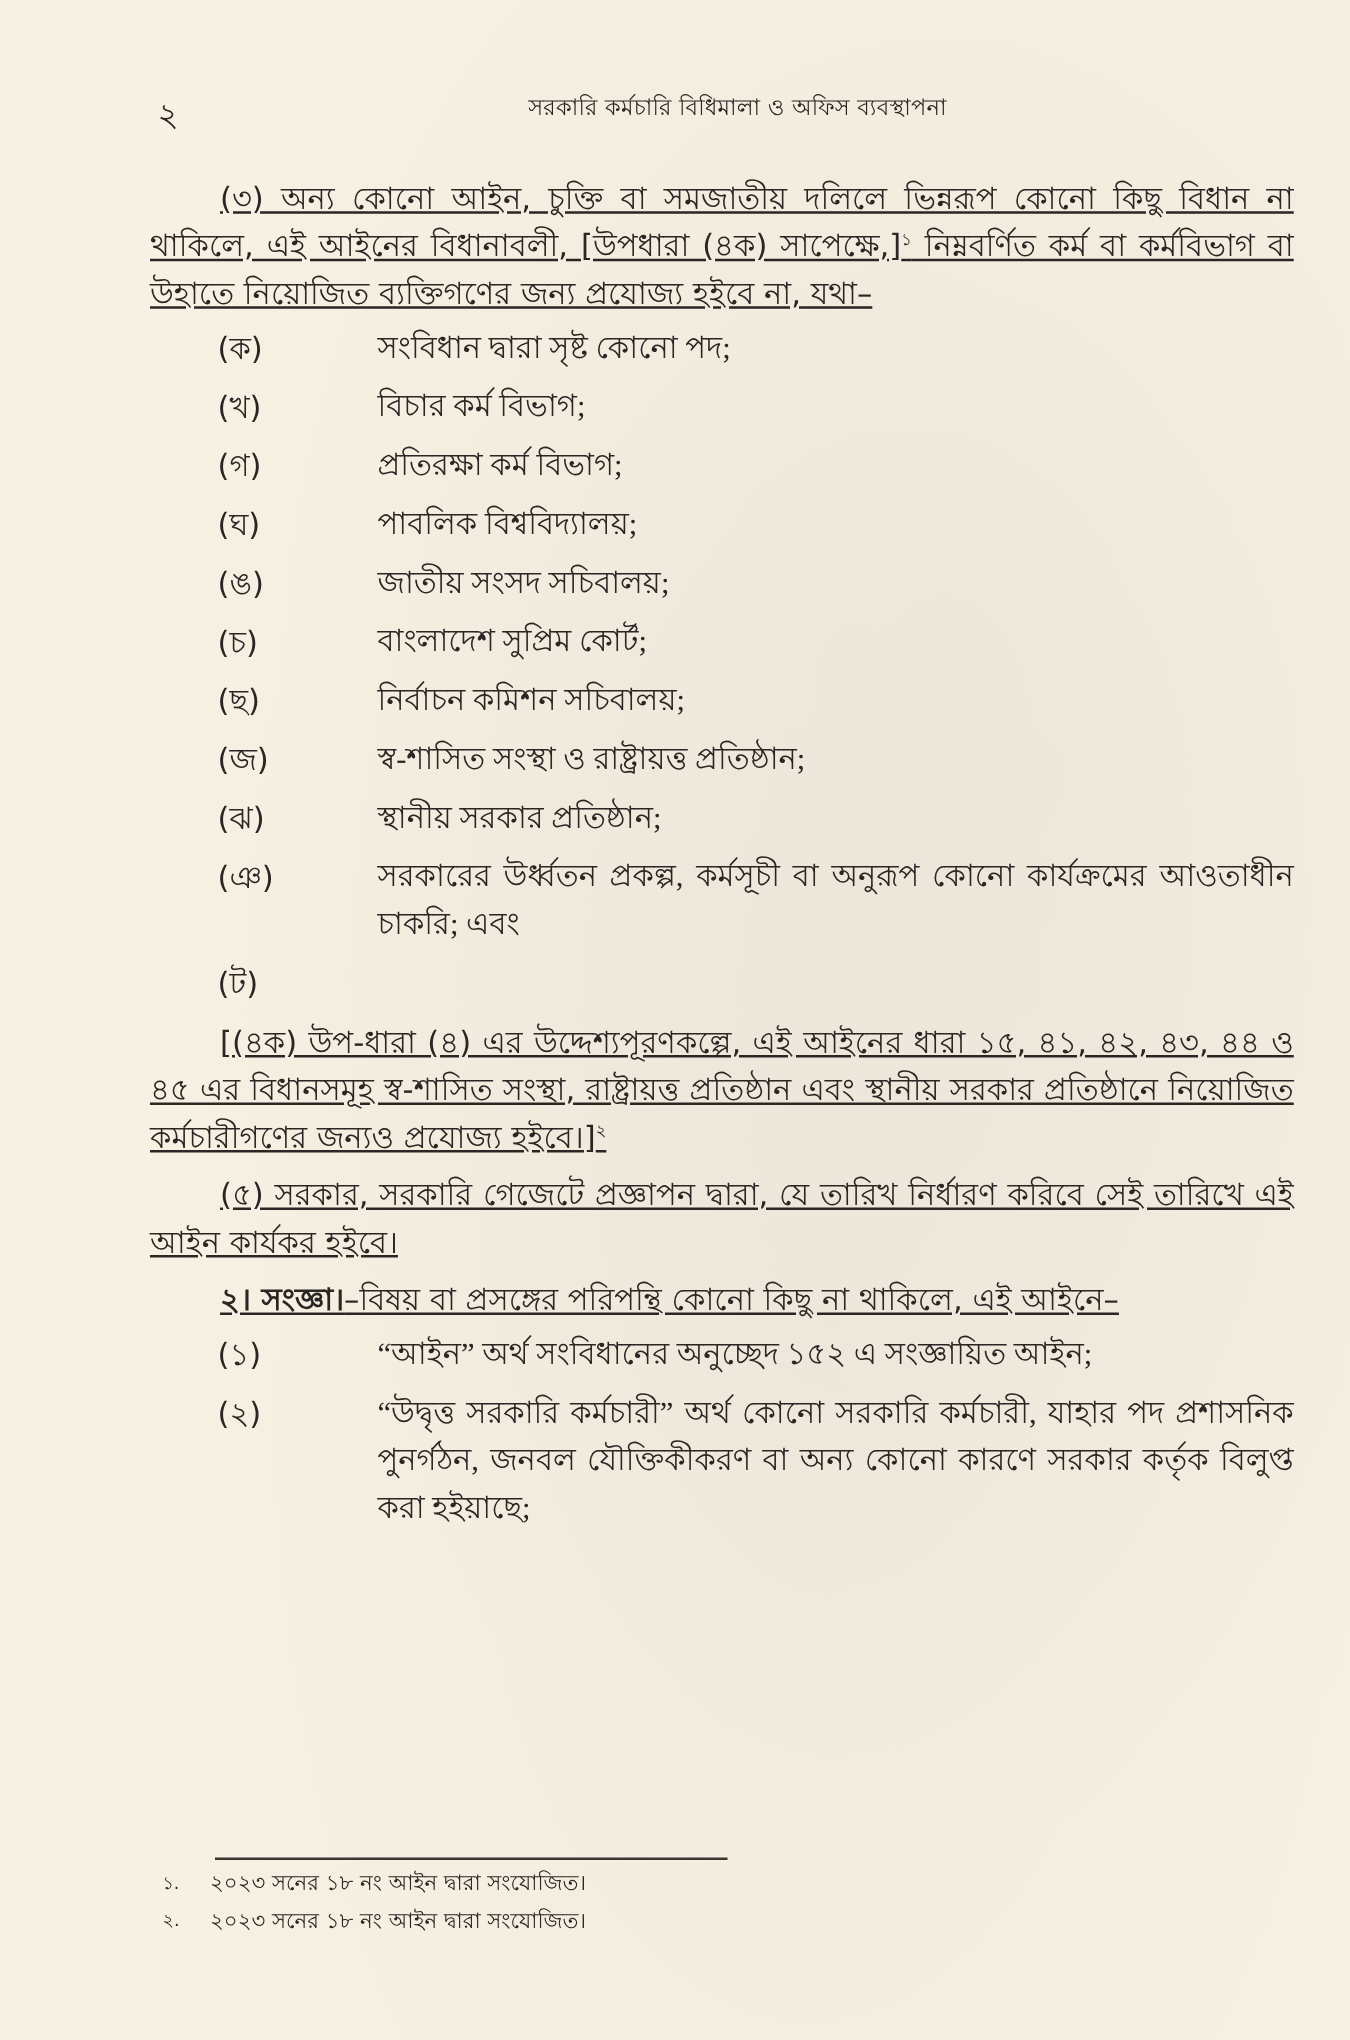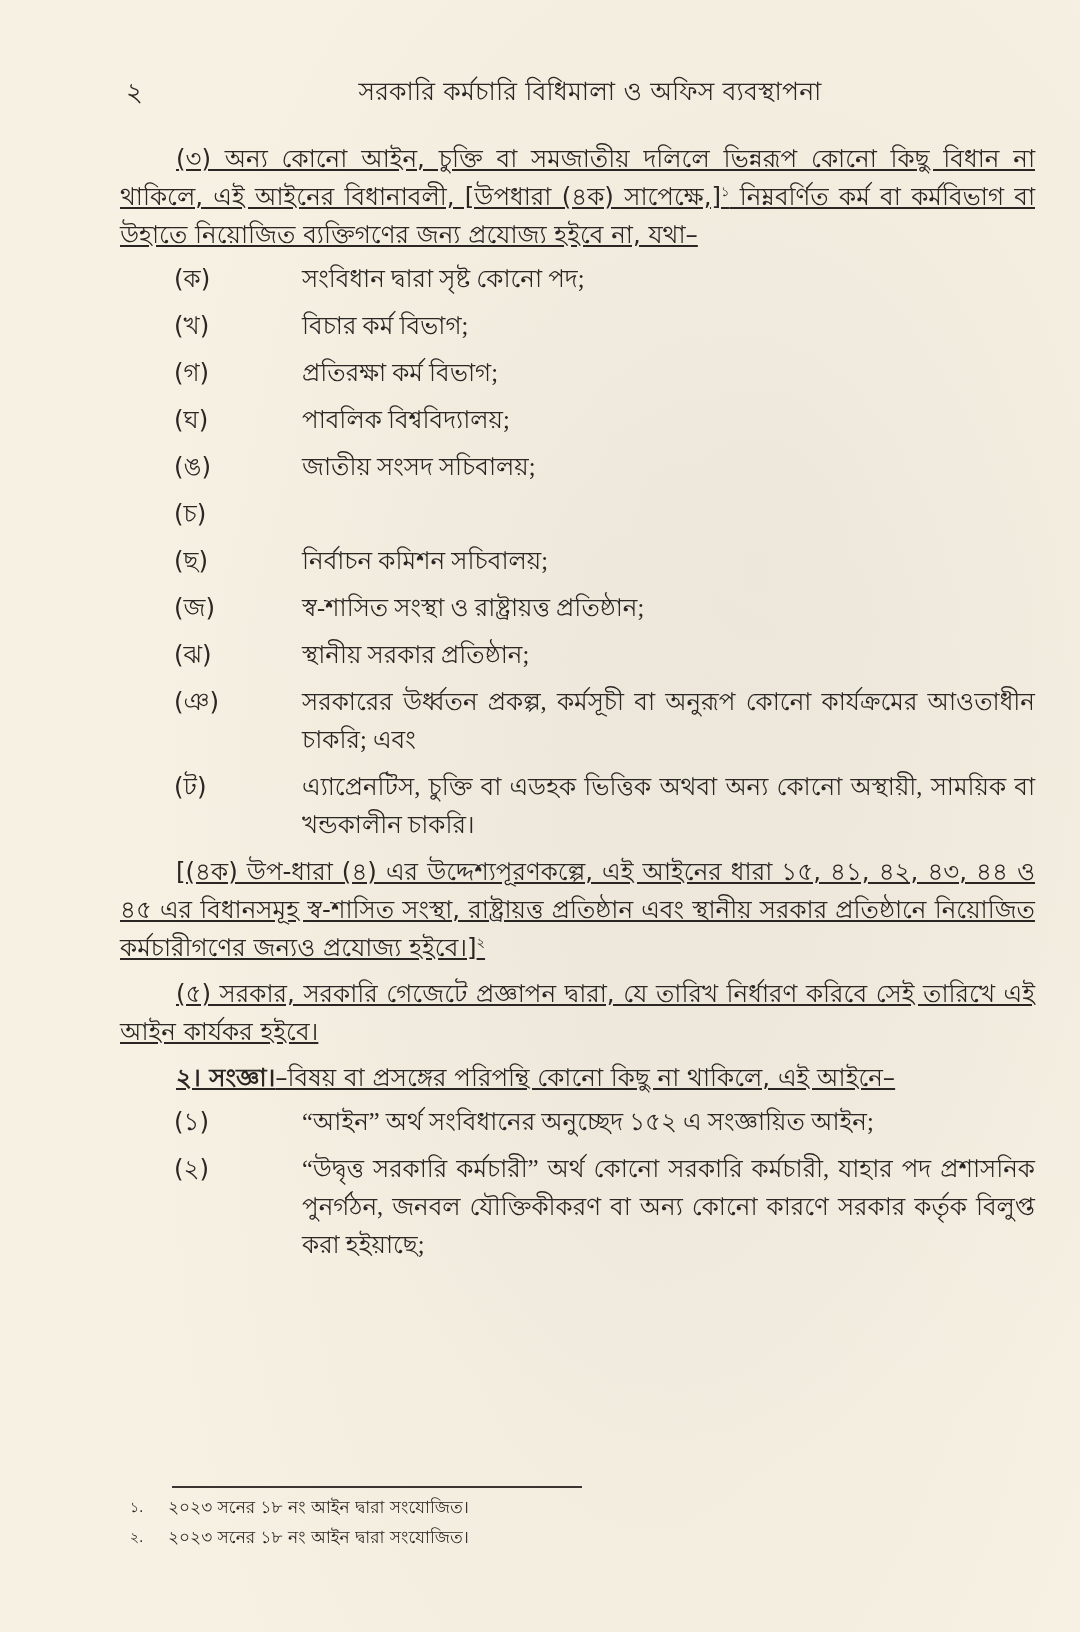--- a/index.html
+++ b/index.html
@@ -13,21 +13,21 @@
   .page { position: absolute; left: 0; top: 0; width: 1080px; height: 1632px; }
   .bleed {
     position: absolute; inset: 0;
     background:
       radial-gradient(ellipse at 70% 35%, rgba(200,195,190,0.18), transparent 60%),
       radial-gradient(ellipse at 60% 70%, rgba(200,195,190,0.14), transparent 60%);
     pointer-events: none;
   }
   .header { position: absolute; top: 72px; left: 120px; width: 900px; height: 40px; }
   .page-number { position: absolute; left: 6px; top: 0; font-size: 26px; }
-  .running-title { position: absolute; left: 0; right: 0; text-align: center; font-size: 25px; letter-spacing: 0.2px; padding-left: 40px;}
+  .running-title { position: absolute; left: 0; right: 0; text-align: center; font-size: 18px; letter-spacing: 0.2px; padding-left: 40px;}
   .body { position: absolute; left: 120px; top: 140px; width: 915px; font-size: 24.5px; line-height: 38px; }
   p { margin: 0; text-decoration: underline; }
   .para { text-indent: 56px; text-align: justify; }
   .para + .para, .list + .para { margin-top: 8px; }
   .list { margin: 6px 0 0 0; padding: 0; list-style: none; }
   .list-item { display: flex; margin: 0 0 9px 0; }
   .item-label { width: 82px; flex: 0 0 82px; padding-left: 54px; }
   .item-text { flex: 1; text-align: justify; padding-left: 46px; font-family: Liberation Serif, serif; }
   .defs .item-label { padding-left: 54px; }
   sup { font-size: 13px; line-height: 0; vertical-align: super; }
@@ -67,40 +67,40 @@
       <li class="list-item">
           <span class="item-label">(ঘ)</span>
           <span class="item-text">পাবলিক বিশ্ববিদ্যালয়;</span>
         </li>
       <li class="list-item">
           <span class="item-label">(ঙ)</span>
           <span class="item-text">জাতীয় সংসদ সচিবালয়;</span>
         </li>
       <li class="list-item">
           <span class="item-label">(চ)</span>
+          <span class="item-text">বাংলাদেশ সুপ্রিম কোর্ট;</span>
         </li>
       <li class="list-item">
           <span class="item-label">(ছ)</span>
           <span class="item-text">নির্বাচন কমিশন সচিবালয়;</span>
         </li>
       <li class="list-item">
           <span class="item-label">(জ)</span>
           <span class="item-text">স্ব-শাসিত সংস্থা ও রাষ্ট্রায়ত্ত প্রতিষ্ঠান;</span>
         </li>
       <li class="list-item">
           <span class="item-label">(ঝ)</span>
           <span class="item-text">স্থানীয় সরকার প্রতিষ্ঠান;</span>
         </li>
       <li class="list-item">
           <span class="item-label">(ঞ)</span>
           <span class="item-text">সরকারের উর্ধ্বতন প্রকল্প, কর্মসূচী বা অনুরূপ কোনো কার্যক্রমের আওতাধীন চাকরি; এবং</span>
         </li>
       <li class="list-item">
           <span class="item-label">(ট)</span>
-          <span class="item-text">এ্যাপ্রেনটিস, চুক্তি বা এডহক ভিত্তিক অথবা অন্য কোনো অস্থায়ী, সাময়িক বা খন্ডকালীন চাকরি।</span>
         </li>
     </ul>
 
 
     <p class="para"><span>[(৪ক) উপ-ধারা (৪) এর উদ্দেশ্যপূরণকল্পে, এই আইনের ধারা ১৫, ৪১, ৪২, ৪৩, ৪৪ ও ৪৫ এর বিধানসমূহ স্ব-শাসিত সংস্থা, রাষ্ট্রায়ত্ত প্রতিষ্ঠান এবং স্থানীয় সরকার প্রতিষ্ঠানে নিয়োজিত কর্মচারীগণের জন্যও প্রযোজ্য হইবে।]</span><sup>২</sup></p>
 
     <p class="para">(৫) সরকার, সরকারি গেজেটে প্রজ্ঞাপন দ্বারা, যে তারিখ নির্ধারণ করিবে সেই তারিখে এই আইন কার্যকর হইবে।</p>
 
     <p class="para"><span class="bold">২। সংজ্ঞা।</span><span>–বিষয় বা প্রসঙ্গের পরিপন্থি কোনো কিছু না থাকিলে, এই আইনে–</span></p>
 

